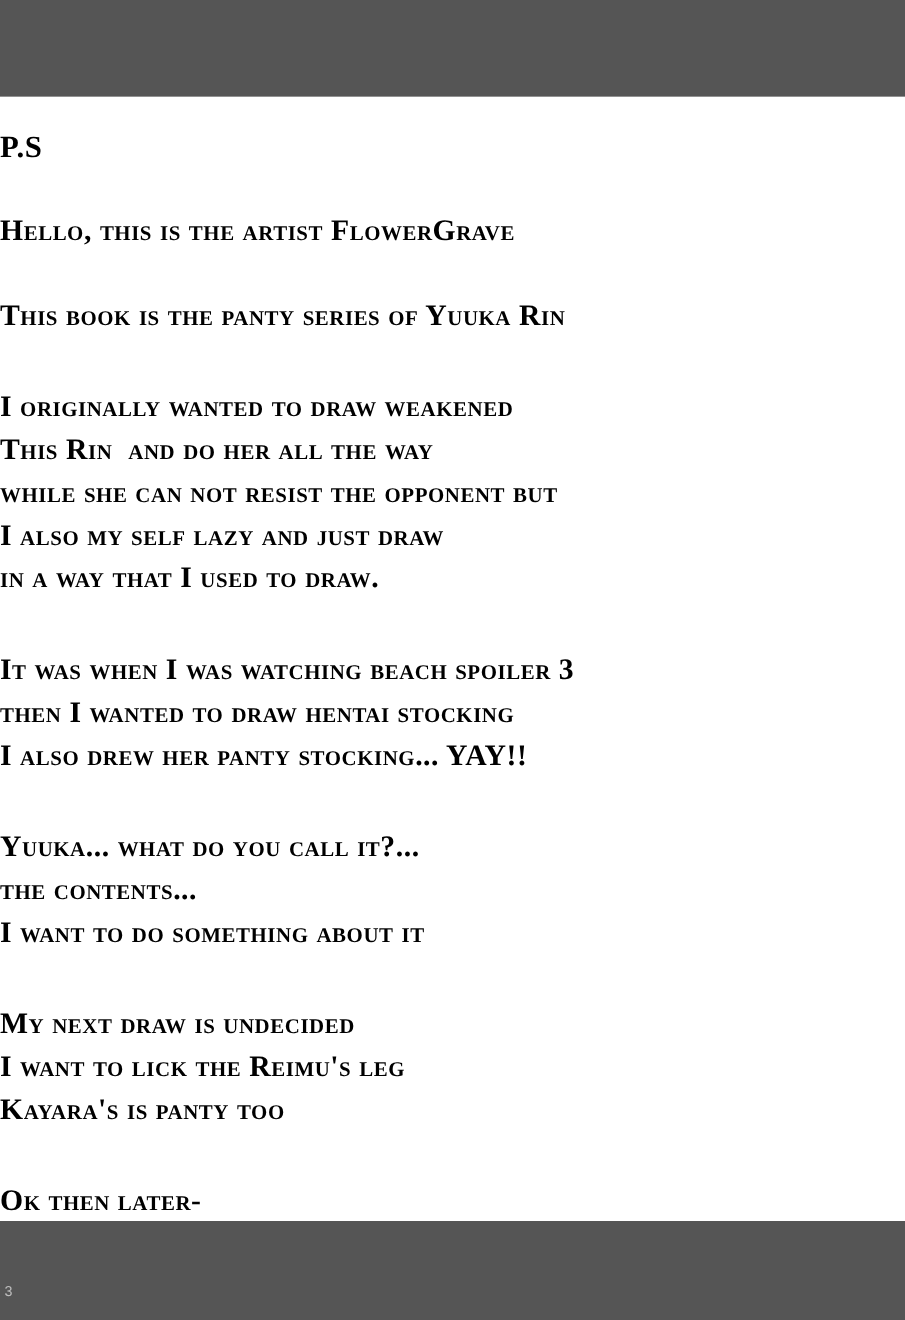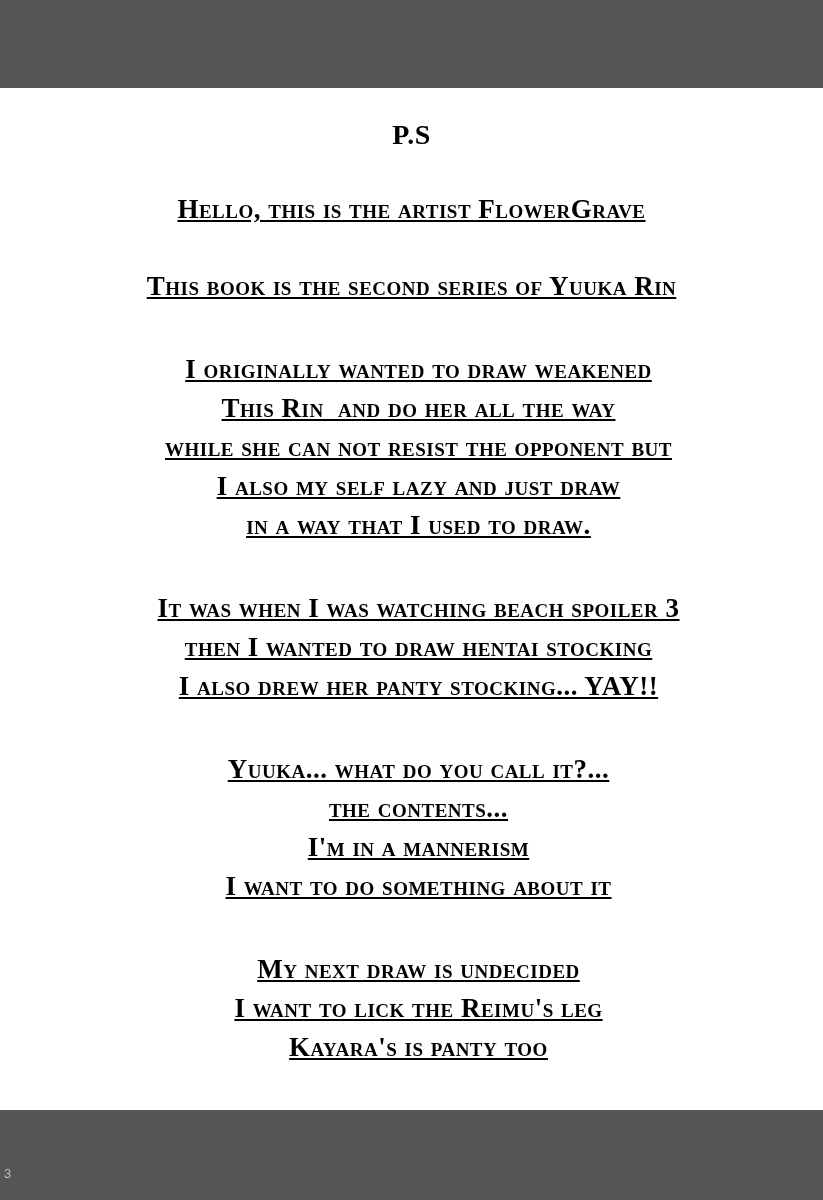--- a/index.html
+++ b/index.html
@@ -35,42 +35,41 @@
     top: 88px;
     width: 823px;
     height: 1022px;
     background: #ffffff;
   }
   .content {
     position: absolute;
     left: 0;
     top: 0;
     width: 823px;
-    text-align: center;
+    text-align: left;
     color: #000000;
     font-family: "Liberation Serif", serif;
     font-weight: bold;
     font-variant: small-caps;
     letter-spacing: 0.5px;
   }
   .heading {
     margin-top: 30px;
     font-size: 28px;
     line-height: 34px;
   }
   .para {
     margin-top: 30px;
-    text-decoration: underline;
   }
   .line {
     font-size: 27px;
     line-height: 39px;
     white-space: pre;
   }
-  .gap-lg { margin-top: 44px; padding-left: 14px; }
+  .gap-lg { margin-top: 44px; }
   .gap-md { margin-top: 38px; }
   .corner {
     position: absolute;
     left: 4px;
     top: 1164px;
     width: 14px;
     height: 20px;
     color: #bdbdbd;
     font-size: 13px;
     font-family: "Liberation Sans", sans-serif;
@@ -88,41 +87,40 @@
   <div class="sheet">
     <div class="content">
 
       <div class="heading">P.S</div>
 
       <div class="para gap-md">
         <div class="line">Hello, this is the artist FlowerGrave</div>
       </div>
 
       <div class="para gap-md">
-        <div class="line">This book is the second series of Yuuka Rin</div>
+        <div class="line">This book is the panty series of Yuuka Rin</div>
       </div>
 
       <div class="para gap-lg">
         <div class="line">I originally wanted to draw weakened</div>
         <div class="line">This Rin  and do her all the way</div>
         <div class="line">while she can not resist the opponent but</div>
         <div class="line">I also my self lazy and just draw</div>
         <div class="line">in a way that I used to draw.</div>
       </div>
 
       <div class="para gap-lg">
         <div class="line">It was when I was watching beach spoiler 3</div>
         <div class="line">then I wanted to draw hentai stocking</div>
         <div class="line">I also drew her panty stocking... YAY!!</div>
       </div>
 
       <div class="para gap-lg">
         <div class="line">Yuuka... what do you call it?...</div>
         <div class="line">the contents...</div>
-        <div class="line">I'm in a mannerism</div>
         <div class="line">I want to do something about it</div>
       </div>
 
       <div class="para gap-lg">
         <div class="line">My next draw is undecided</div>
         <div class="line">I want to lick the Reimu's leg</div>
         <div class="line">Kayara's is panty too</div>
       </div>
 
       <div class="para gap-lg">

